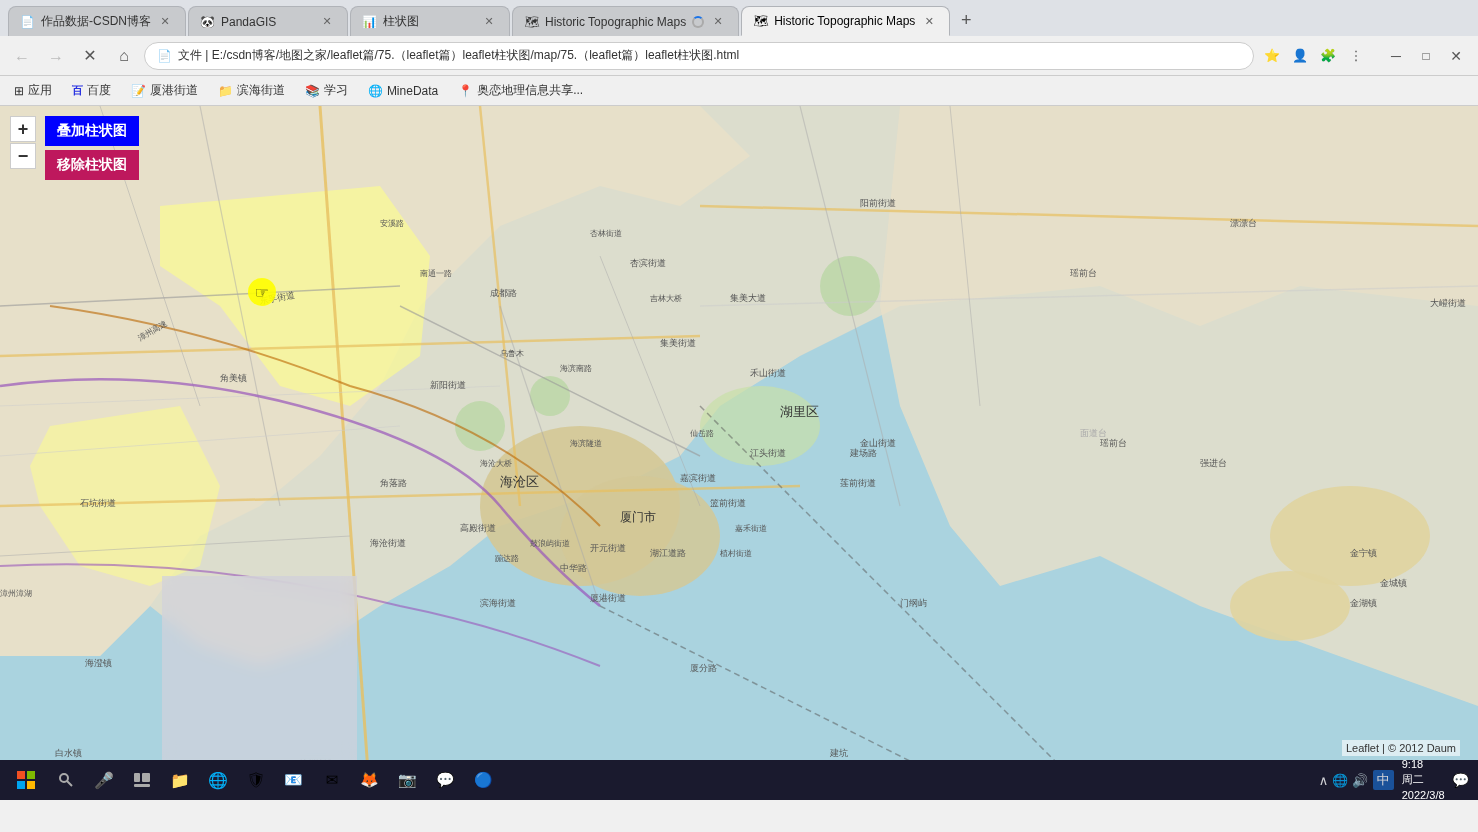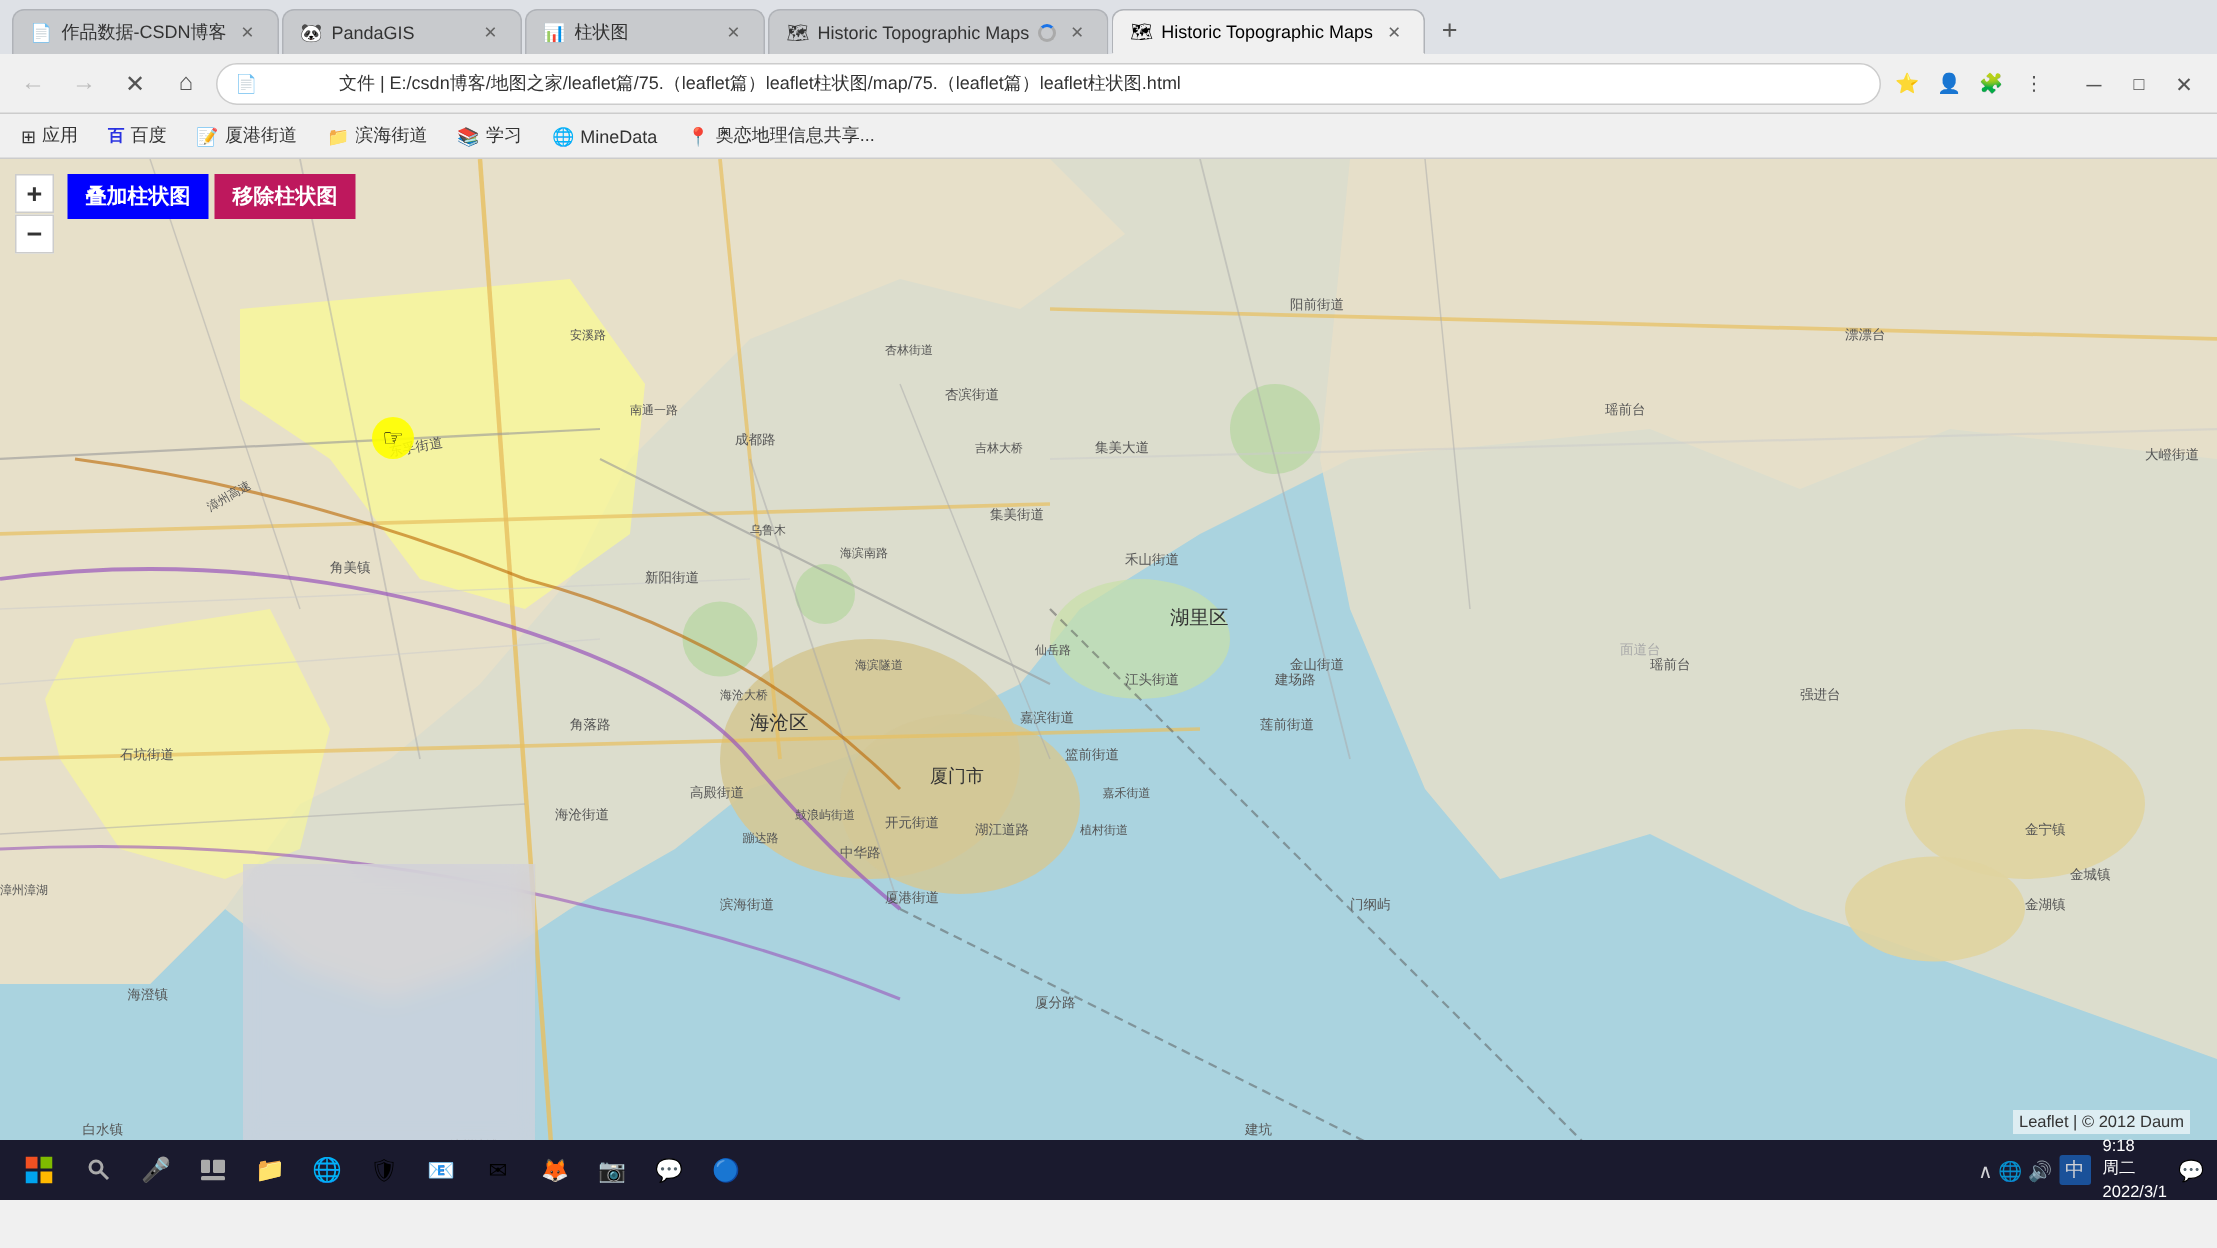--- a/index.html
+++ b/index.html
@@ -28,21 +28,21 @@
     .bookmark-item { display: flex; align-items: center; gap: 4px; cursor: pointer; padding: 2px 6px; border-radius: 4px; color: #333; white-space: nowrap; }
 
     
     .map-container { position: relative; width: 100%; height: calc(832px - 32px - 36px - 40px - 30px - 40px); overflow: hidden; background: #aad3df; }
 
     
     .zoom-controls { position: absolute; top: 10px; left: 10px; display: flex; flex-direction: column; gap: 1px; z-index: 10; }
     .zoom-btn { width: 26px; height: 26px; background: #fff; border: 1px solid #ccc; display: flex; align-items: center; justify-content: center; cursor: pointer; font-size: 18px; color: #333; font-weight: bold; }
 
     
-    .overlay-buttons { position: absolute; top: 10px; left: 45px; display: flex; flex-direction: row; gap: 4px; z-index: 10; align-items: flex-end; }
+    .overlay-buttons { position: absolute; top: 10px; left: 45px; display: flex; flex-direction: column; gap: 4px; z-index: 10; align-items: flex-end; }
     .overlay-btn { padding: 6px 12px; color: #fff; font-size: 14px; font-weight: bold; cursor: pointer; border: none; display: inline-block; white-space: nowrap; }
     .overlay-btn.blue { background: #0000ff; }
     .overlay-btn.blue2 { background: #be185d; }
 
     
     .cursor-indicator { position: absolute; top: 172px; left: 248px; width: 28px; height: 28px; background: #ffff00; border-radius: 50%; z-index: 20; display: flex; align-items: center; justify-content: center; font-size: 16px; opacity: 0.9; }
 
     
     .blur-region { position: absolute; top: 470px; left: 162px; width: 195px; height: 195px; background: rgba(210,210,220,0.7); backdrop-filter: blur(8px); z-index: 5; }
 
@@ -106,21 +106,21 @@
     <div class="tab-new">+</div>
   </div>
 
   <div class="address-bar">
     <div class="nav-btn disabled">←</div>
     <div class="nav-btn disabled">→</div>
     <div class="nav-btn">✕</div>
     <div class="nav-btn">⌂</div>
     <div class="address-input">
       <span style="color:#666; margin-right:6px;">📄</span>
-      <span style="overflow:hidden;text-overflow:ellipsis;white-space:nowrap;margin-left:48px;">文件 | E:/csdn博客/地图之家/leaflet篇/75.（leaflet篇）leaflet柱状图/map/75.（leaflet篇）leaflet柱状图.html</span>
+      <span style="overflow:hidden;text-overflow:ellipsis;white-space:nowrap;">文件 | E:/csdn博客/地图之家/leaflet篇/75.（leaflet篇）leaflet柱状图/map/75.（leaflet篇）leaflet柱状图.html</span>
     </div>
     <div class="address-icons">
       <div class="addr-icon">⭐</div>
       <div class="addr-icon">👤</div>
       <div class="addr-icon">🧩</div>
       <div class="addr-icon">⋮</div>
     </div>
 
     <div style="display:flex;gap:2px;margin-left:8px;">
       <div class="nav-btn" style="font-size:14px;">─</div>
@@ -346,17 +346,17 @@
   <div class="taskbar-right">
     <div class="sys-tray">
       <span class="sys-icon">∧</span>
       <span class="sys-icon">🌐</span>
       <span class="sys-icon">🔊</span>
       <span class="sys-icon" style="background:#1a5fb4;padding:1px 4px;border-radius:2px;">中</span>
     </div>
     <div class="clock">
       <div>9:18</div>
       <div>周二</div>
-      <div>2022/3/1</div>
+      <div>2022/3/8</div>
     </div>
     <span style="font-size:14px;">💬</span>
   </div>
 </div>
 
 </body></html>

